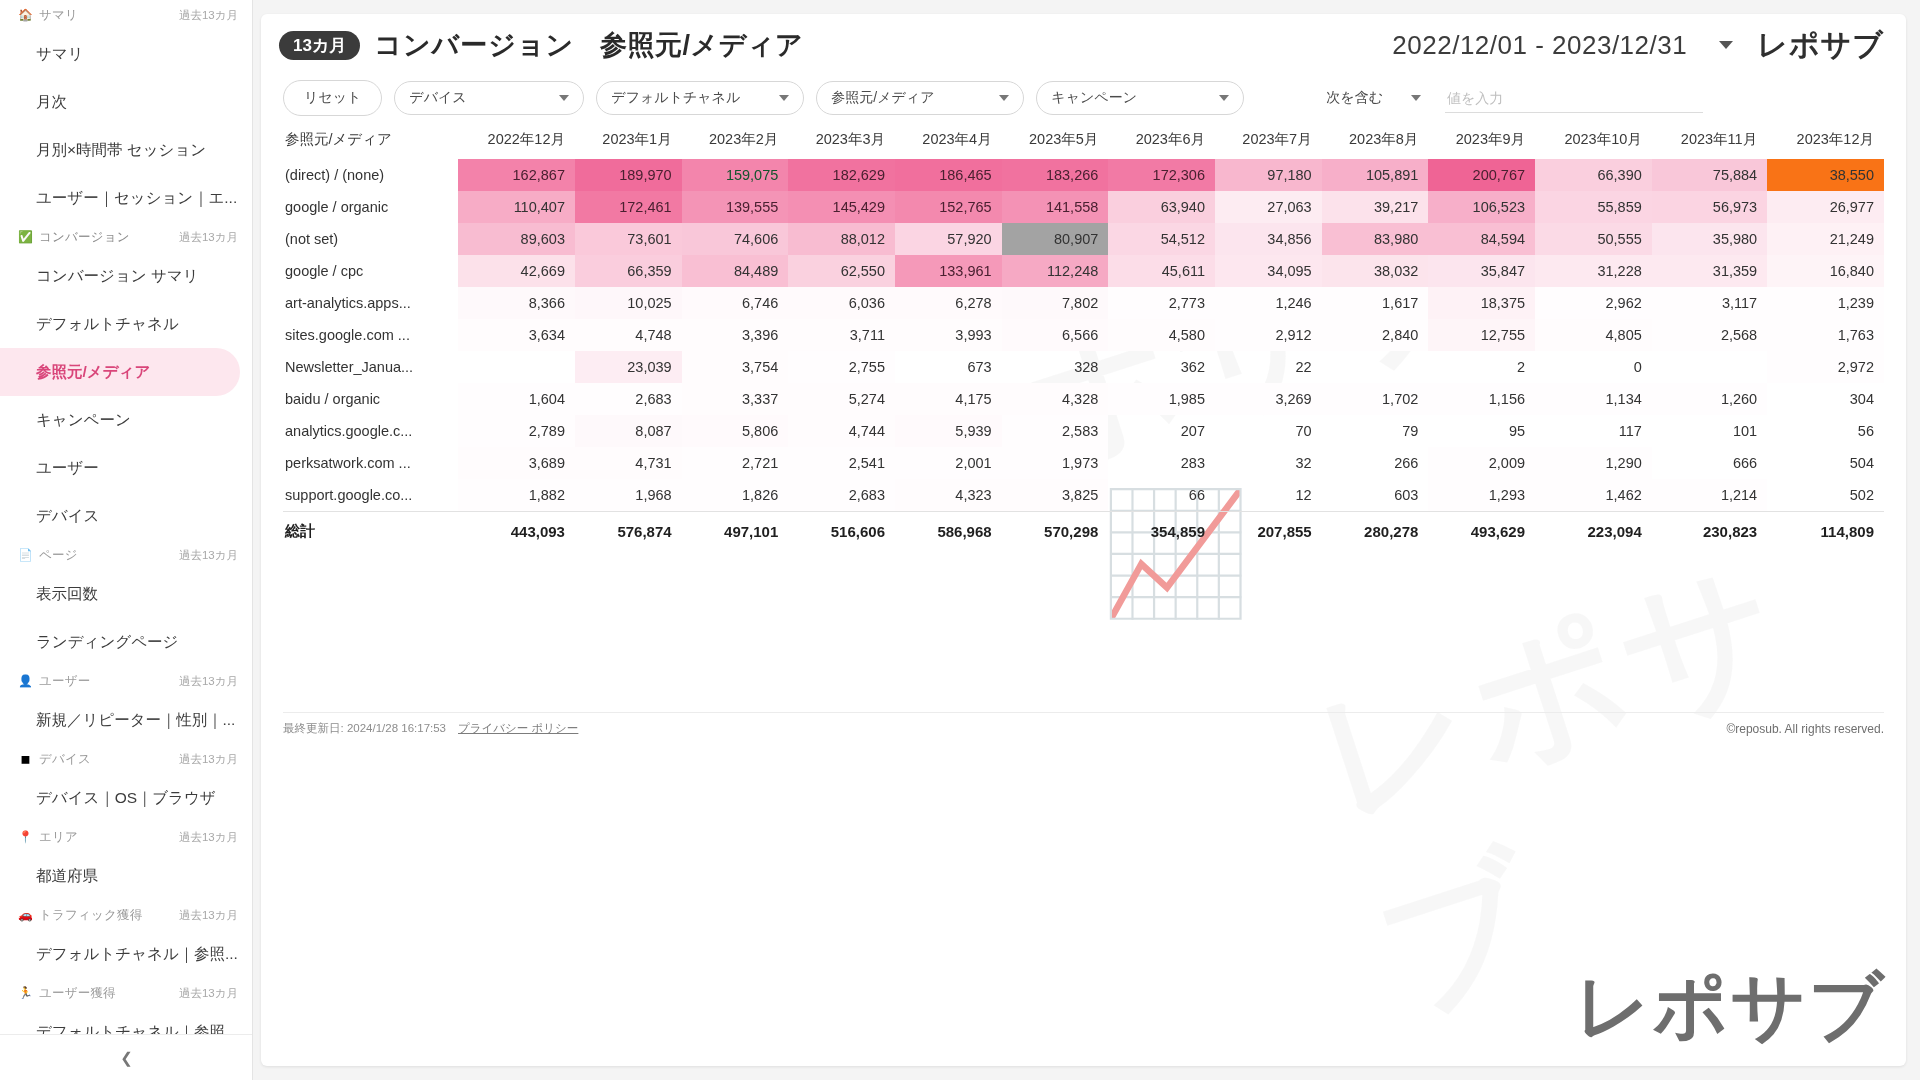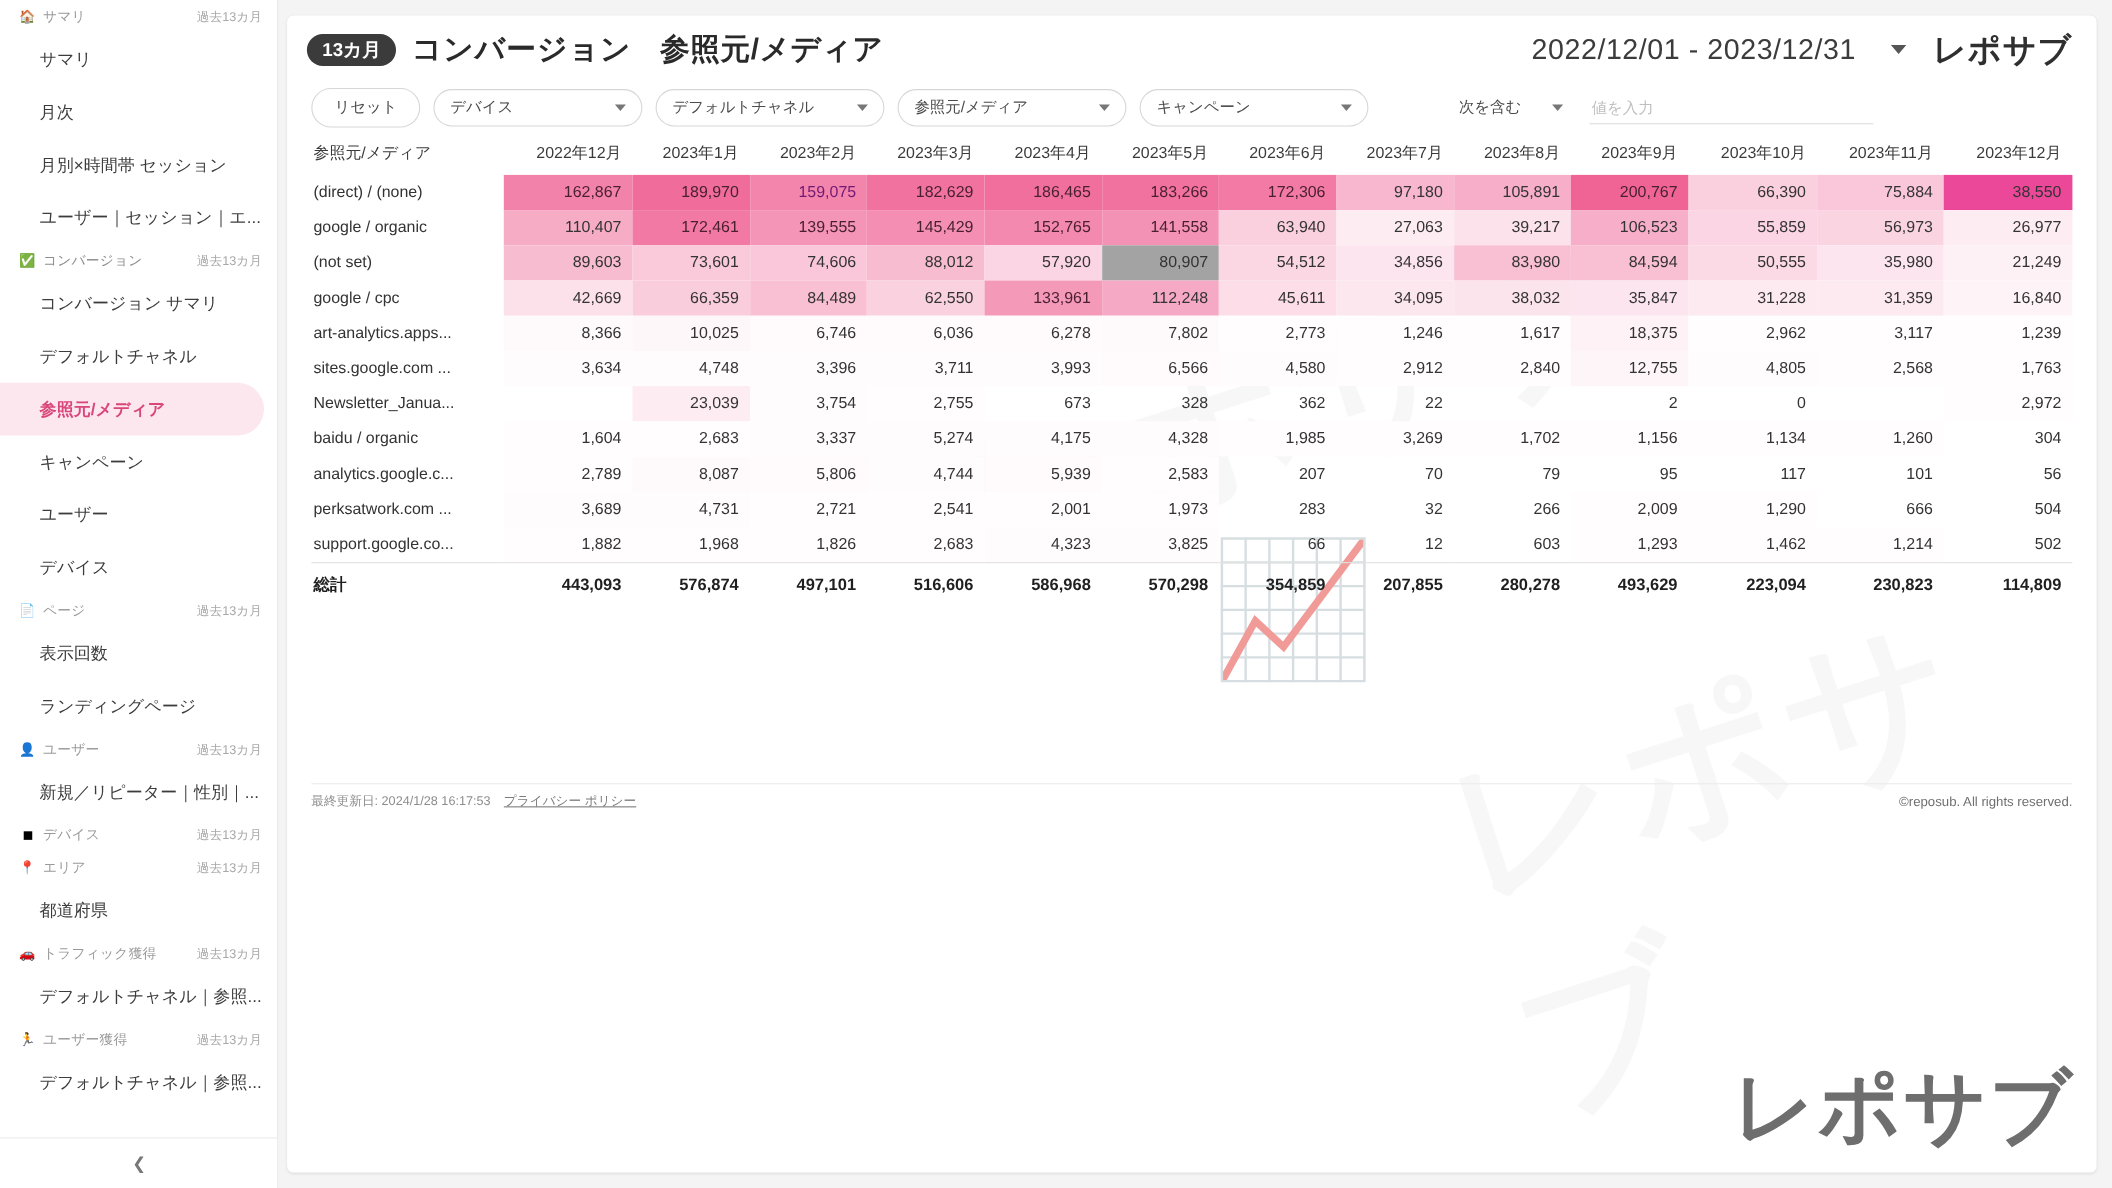--- a/index.html
+++ b/index.html
@@ -396,20 +396,23 @@
           <span class="g-label">ユーザー</span>
           <span class="g-period">過去13カ月</span>
         </div>
         <div class="side-item">
           <span>新規／リピーター｜性別｜...</span>
         </div>
         <div class="side-group">
           <span class="g-icon">◼</span>
           <span class="g-label">デバイス</span>
           <span class="g-period">過去13カ月</span>
+        </div>
+        <div class="side-item">
+          <span>デバイス｜OS｜ブラウザ</span>
         </div>
         <div class="side-group">
           <span class="g-icon">📍</span>
           <span class="g-label">エリア</span>
           <span class="g-period">過去13カ月</span>
         </div>
         <div class="side-item">
           <span>都道府県</span>
         </div>
         <div class="side-group">
@@ -496,31 +499,31 @@
                 <th>2023年10月</th>
                 <th>2023年11月</th>
                 <th>2023年12月</th>
               </tr>
           </thead>
           <tbody id="body-rows">
               <tr>
                 <td class="first">(direct) / (none)</td>
                 <td style="background: rgb(243, 130, 170); color: rgb(74, 32, 48);">162,867</td>
                 <td style="background: rgb(240, 108, 155); color: rgb(74, 32, 48);">189,970</td>
-                <td style="background: rgb(243, 133, 172); color: #701a75;">159,075</td>
+                <td style="background: rgb(243, 133, 172); color: #14532d;">159,075</td>
                 <td style="background: rgb(241, 114, 159); color: rgb(74, 32, 48);">182,629</td>
                 <td style="background: rgb(241, 111, 157); color: rgb(74, 32, 48);">186,465</td>
                 <td style="background: rgb(241, 114, 159); color: rgb(74, 32, 48);">183,266</td>
                 <td style="background: rgb(242, 122, 165); color: rgb(74, 32, 48);">172,306</td>
                 <td style="background: rgb(248, 183, 206);">97,180</td>
                 <td style="background: rgb(247, 175, 201);">105,891</td>
                 <td style="background: rgb(239, 100, 149); color: rgb(74, 32, 48);">200,767</td>
                 <td style="background: rgb(250, 207, 222);">66,390</td>
                 <td style="background: rgb(249, 199, 217);">75,884</td>
-                <td style="background: #ec4899;">38,550</td>
+                <td style="background: #f97316;">38,550</td>
               </tr>
               <tr>
                 <td class="first">google / organic</td>
                 <td style="background: rgb(247, 172, 198);">110,407</td>
                 <td style="background: rgb(242, 121, 163); color: rgb(74, 32, 48);">172,461</td>
                 <td style="background: rgb(244, 148, 182); color: rgb(74, 32, 48);">139,555</td>
                 <td style="background: rgb(244, 143, 179); color: rgb(74, 32, 48);">145,429</td>
                 <td style="background: rgb(243, 137, 174); color: rgb(74, 32, 48);">152,765</td>
                 <td style="background: rgb(244, 146, 181); color: rgb(74, 32, 48);">141,558</td>
                 <td style="background: rgb(250, 207, 222);">63,940</td>

